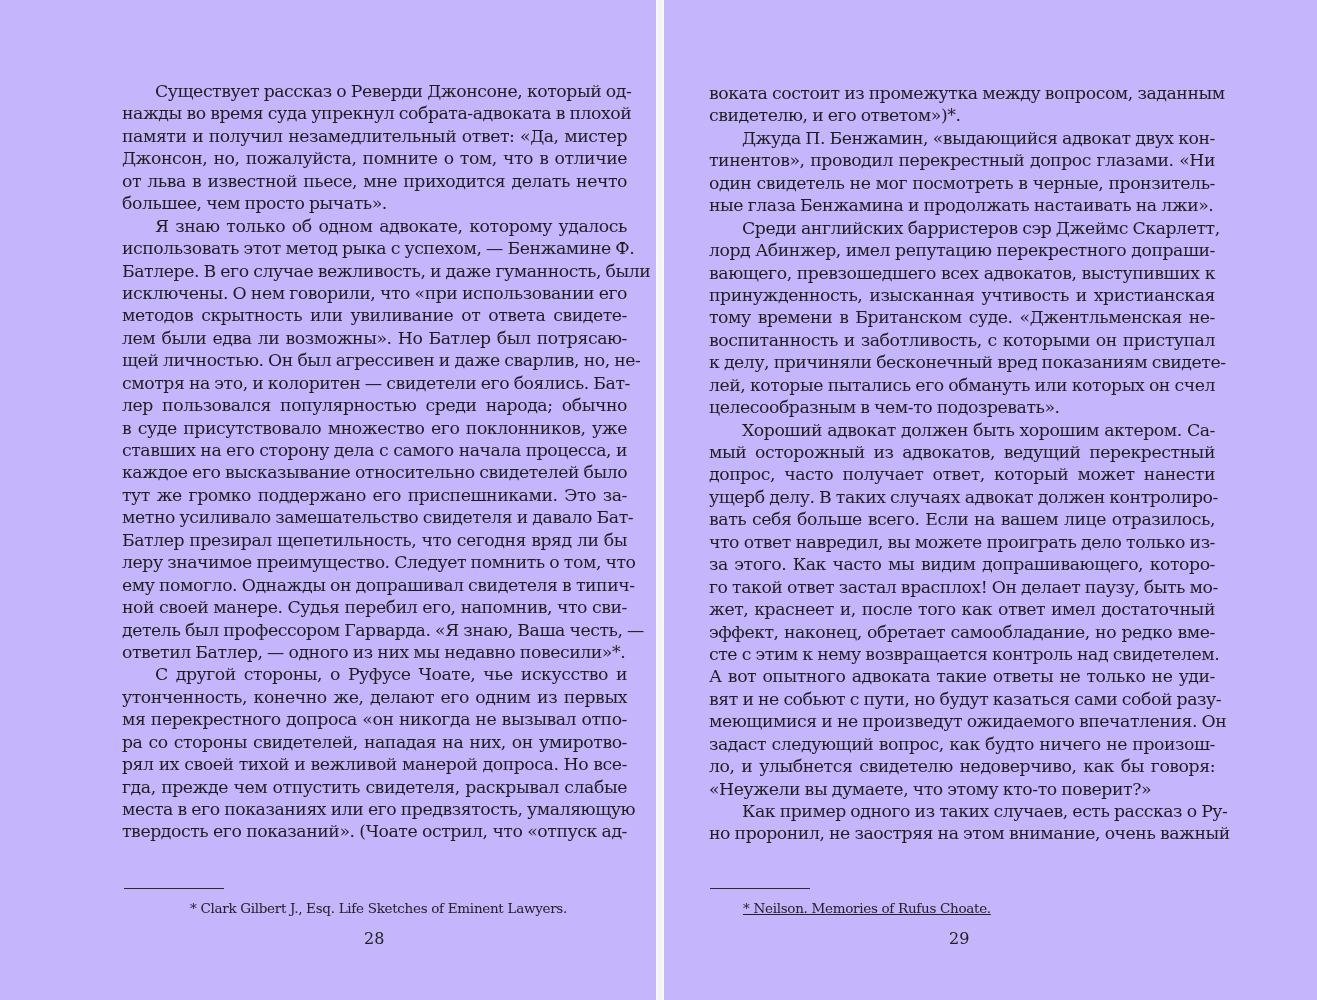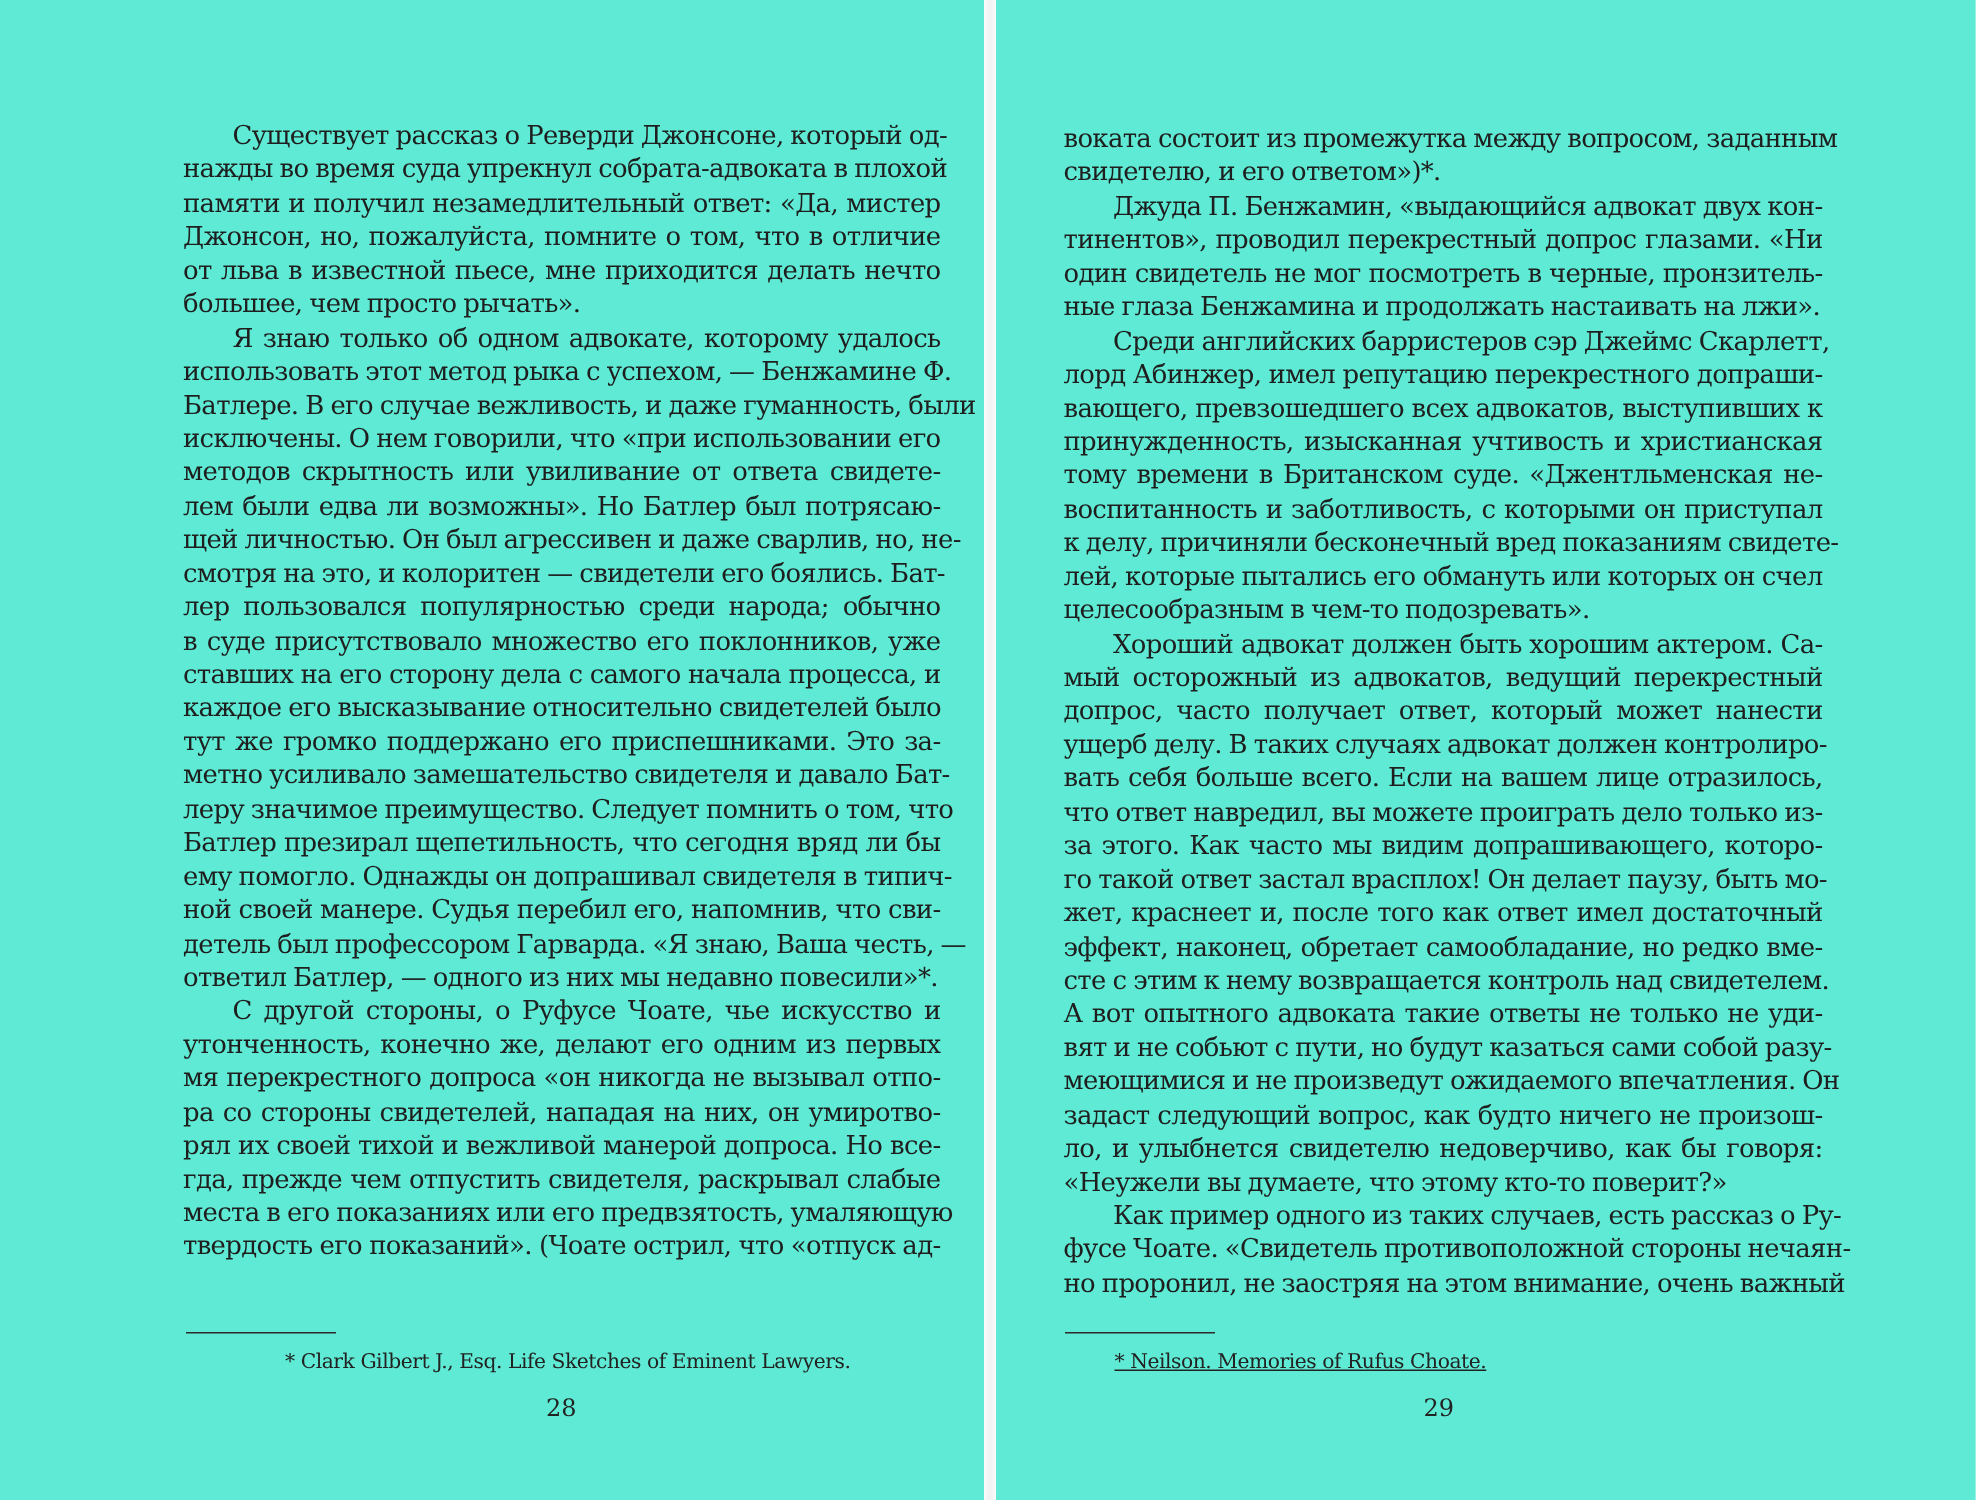--- a/index.html
+++ b/index.html
@@ -1,17 +1,17 @@
 <!DOCTYPE html>
 <html><head>
 <meta charset="utf-8">
 <style>
   html, body { margin: 0; padding: 0; background: #ffffff; }
   body { width: 1317px; height: 1000px; position: relative; overflow: hidden; }
-  .spread { position: absolute; left: 0; top: 0; width: 1317px; height: 1000px; background: #5eead4; }
+  .spread { position: absolute; left: 0; top: 0; width: 1317px; height: 1000px; background: #c4b5fd; }
   .gutter { position: absolute; left: 656px; top: 0; width: 8px; height: 1000px;
             background: linear-gradient(to right, #fbfbfb, #f1f1f1 50%, #fbfbfb); }
   .page { position: absolute; top: 0; height: 1000px; }
   .page.left { left: 0; width: 656px; }
   .page.right { left: 664px; width: 653px; }
   .textblock { position: absolute; font-family: "DejaVu Serif", serif; font-size: 17.3px; color: #1e1e1e; }
   .page.left .textblock { left: 122px; top: 80px; width: 505px; }
   .page.right .textblock { left: 45px; top: 82px; width: 506px; }
   .line { display: block; height: 22.45px; line-height: 22.45px; white-space: nowrap;
           text-align: justify; text-align-last: justify; letter-spacing: -0.45px; word-spacing: -0.5px; }
@@ -46,22 +46,22 @@
         <span class="line">методов скрытность или увиливание от ответа свидете-</span>
         <span class="line">лем были едва ли возможны». Но Батлер был потрясаю-</span>
         <span class="line">щей личностью. Он был агрессивен и даже сварлив, но, не-</span>
         <span class="line">смотря на это, и колоритен — свидетели его боялись. Бат-</span>
         <span class="line">лер пользовался популярностью среди народа; обычно</span>
         <span class="line">в суде присутствовало множество его поклонников, уже</span>
         <span class="line">ставших на его сторону дела с самого начала процесса, и</span>
         <span class="line">каждое его высказывание относительно свидетелей было</span>
         <span class="line">тут же громко поддержано его приспешниками. Это за-</span>
         <span class="line">метно усиливало замешательство свидетеля и давало Бат-</span>
+        <span class="line">Батлер презирал щепетильность, что сегодня вряд ли бы</span>
         <span class="line">леру значимое преимущество. Следует помнить о том, что</span>
-        <span class="line">Батлер презирал щепетильность, что сегодня вряд ли бы</span>
         <span class="line">ему помогло. Однажды он допрашивал свидетеля в типич-</span>
         <span class="line">ной своей манере. Судья перебил его, напомнив, что сви-</span>
         <span class="line">детель был профессором Гарварда. «Я знаю, Ваша честь, —</span>
         <span class="line last">ответил Батлер, — одного из них мы недавно повесили»*.</span>
         <span class="line indent">С другой стороны, о Руфусе Чоате, чье искусство и</span>
         <span class="line">утонченность, конечно же, делают его одним из первых</span>
         <span class="line">мя перекрестного допроса «он никогда не вызывал отпо-</span>
         <span class="line">ра со стороны свидетелей, нападая на них, он умиротво-</span>
         <span class="line">рял их своей тихой и вежливой манерой допроса. Но все-</span>
         <span class="line">гда, прежде чем отпустить свидетеля, раскрывал слабые</span>
@@ -101,20 +101,19 @@
         <span class="line">жет, краснеет и, после того как ответ имел достаточный</span>
         <span class="line">эффект, наконец, обретает самообладание, но редко вме-</span>
         <span class="line">сте с этим к нему возвращается контроль над свидетелем.</span>
         <span class="line">А вот опытного адвоката такие ответы не только не уди-</span>
         <span class="line">вят и не собьют с пути, но будут казаться сами собой разу-</span>
         <span class="line">меющимися и не произведут ожидаемого впечатления. Он</span>
         <span class="line">задаст следующий вопрос, как будто ничего не произош-</span>
         <span class="line">ло, и улыбнется свидетелю недоверчиво, как бы говоря:</span>
         <span class="line last">«Неужели вы думаете, что этому кто-то поверит?»</span>
         <span class="line indent">Как пример одного из таких случаев, есть рассказ о Ру-</span>
-        <span class="line">фусе Чоате. «Свидетель противоположной стороны нечаян-</span>
         <span class="line">но проронил, не заостряя на этом внимание, очень важный</span>
       </div>
     <div class="fn-rule"></div>
     <div class="footnote">* Neilson. Memories of Rufus Choate.</div>
     <div class="pagenum">29</div>
   </div>
 </div>
 
 </body></html>

